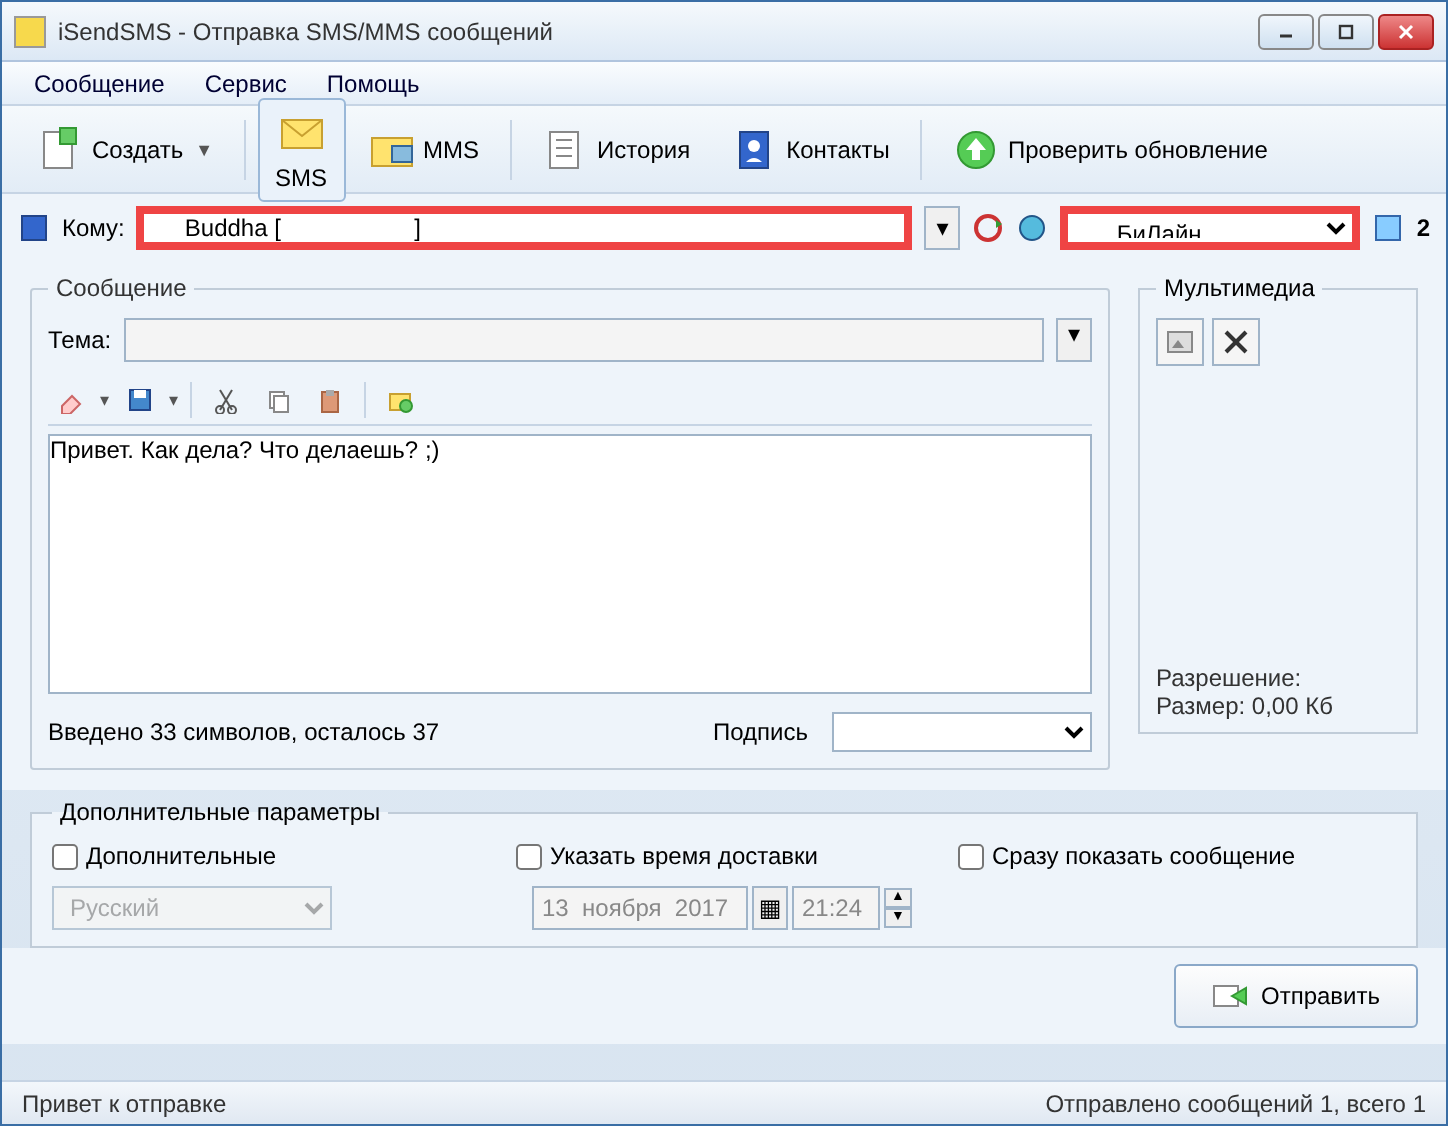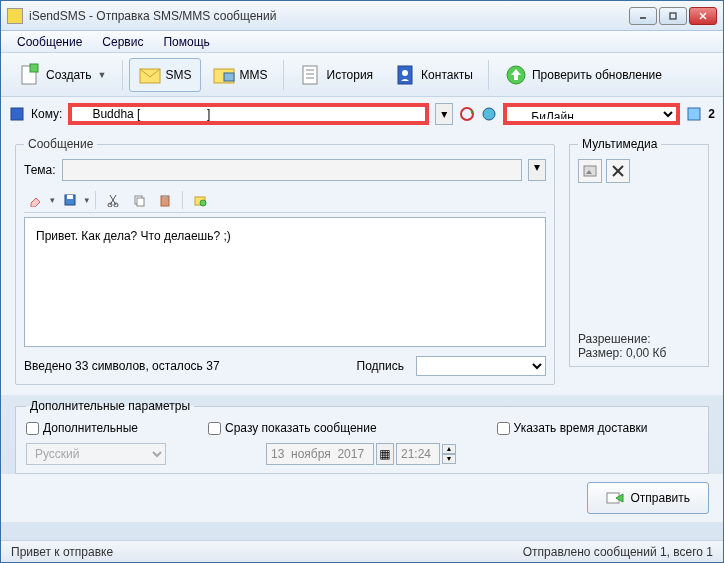--- a/index.html
+++ b/index.html
@@ -19,36 +19,36 @@
 .toolbar { height: 44px; background: linear-gradient(#f5f9fc,#e2ecf6); border-bottom:1px solid #c6d4e4; display:flex; align-items:center; padding:4px 8px; gap:2px; }
 .tbtn { display:flex; align-items:center; gap:4px; padding:4px 8px; border:1px solid transparent; border-radius:3px; cursor:default; }
 .tbtn .ico { width:24px; height:24px; display:flex; align-items:center; justify-content:center; }
 .tbtn .drop { font-size:9px; color:#555; margin-left:2px; }
 .sep { width:1px; height:30px; background:#c6d4e4; margin:0 4px; }
 
 .recipient-row { display:flex; align-items:center; padding:6px 8px; gap:6px; background:#eef4fa;justify-content:space-between; }
 .recipient-row .lbl { font-weight:normal; }
 .recipient-row input, .recipient-row select { height:22px; border:4px solid #ef4444; padding:2px 20px; background:#fff; }
 .recipient-row .to-field { flex:1; }
-.recipient-row .provider { width:177px; }
+.recipient-row .provider { width:150px; }
 .small-ico { width:16px; height:16px; display:inline-flex; align-items:center; justify-content:center; }
 
 .body-area { padding:6px 14px 10px 14px; display:flex; gap:14px; background:#eef4fa; }
 .left-col { flex:1; }
 .right-col { width:140px; }
 
 fieldset.msg { border:1px solid #c0ccd8; border-radius:2px; padding:8px; background:#eef4fa; }
 fieldset.msg legend { padding:0 4px; color:#333; }
 .subject-row { display:flex; align-items:center; gap:6px; margin-bottom:6px; }
 .subject-row input { flex:1; height:22px; border:1px solid #a0b4c8; background:#f4f4f4; padding:2px 4px; }
 
 .edit-toolbar { height:26px; display:flex; align-items:center; gap:4px; padding:2px 0; border-bottom:1px solid #c6d4e4; margin-bottom:4px; }
 .ebtn { width:22px; height:22px; display:flex; align-items:center; justify-content:center; border:1px solid transparent; border-radius:2px; cursor:default; }
 
-textarea.msg-text { width:100%; height:130px; border:1px solid #a0b4c8; padding:11px; resize:none; background:#fff; font-family:inherit; font-size:12px; }
+textarea.msg-text { width:100%; height:130px; border:1px solid #a0b4c8; padding:0; resize:none; background:#fff; font-family:inherit; font-size:12px; }
 
 .counter-row { display:flex; align-items:center; margin-top:6px; gap:12px;justify-content:flex-end; }
 .counter-row .cnt { flex:1; }
 .counter-row .sig-lbl { }
 .counter-row select { width:130px; height:20px; border:1px solid #a0b4c8; background:#fff; }
 
 fieldset.mm { border:1px solid #c0ccd8; padding:8px; height:230px; position:relative; }
 fieldset.mm legend { padding:0 4px; }
 .mm-btns { display:flex; gap:4px; }
 .mm-btn { width:24px; height:24px; border:1px solid #a0b4c8; display:flex; align-items:center; justify-content:center; background:#f5f5f5; }
@@ -113,21 +113,21 @@
       <span class="ico">
           <svg width="24" height="24">
             <rect x="4" y="3" width="14" height="18" fill="#fff" stroke="#888"></rect>
             <rect x="12" y="1" width="8" height="8" fill="#6c6" stroke="#393"></rect>
           </svg>
         </span>
       <span>Создать</span>
       <span class="drop">▼</span>
     </div>
     <div class="sep"></div>
-    <div class="tbtn" style="border-color:#9ab8d8;background:#eaf2fa;">
+    <div class="tbtn" style="border-color:#9ab8d8;background:#eaf2fa;flex-direction:column;">
       <span class="ico">
           <svg width="24" height="24">
             <rect x="2" y="6" width="20" height="14" fill="#ffe36e" stroke="#c8a030"></rect>
             <polyline points="2,6 12,14 22,6" fill="none" stroke="#c8a030"></polyline>
           </svg>
         </span>
       <span>SMS</span>
     </div>
     <div class="tbtn">
       <span class="ico">
@@ -286,27 +286,27 @@
     </div>
   </div>
 
   <fieldset class="adv">
     <legend>Дополнительные параметры</legend>
     <div class="adv-row">
       <label class="chk">
           <input type="checkbox" style="">
           <span>Дополнительные</span>
         </label>
+      <label class="chk" style="margin-left:90px;">
+          <input type="checkbox" style="">
+          <span>Указать время доставки</span>
+        </label>
       <label class="chk" style="margin-left:40px;">
           <input type="checkbox" style="">
           <span>Сразу показать сообщение</span>
-        </label>
-      <label class="chk" style="margin-left:90px;">
-          <input type="checkbox" style="">
-          <span>Указать время доставки</span>
         </label>
     </div>
     <div class="adv-row2">
       <select class="lang-sel" disabled=""><option>Русский</option></select>
       <div style="display:flex;align-items:center;gap:2px;margin-left:70px;">
         <input class="date-sel" disabled="" value="13  ноября  2017" style="">
         <span class="small-ico" style="border:1px solid #a0b4c8;height:22px;width:18px;background:#f0f0f0;">▦</span>
         <input class="time-sel" disabled="" value="21:24" style="">
         <span class="spin">
             <div>▲</div>

